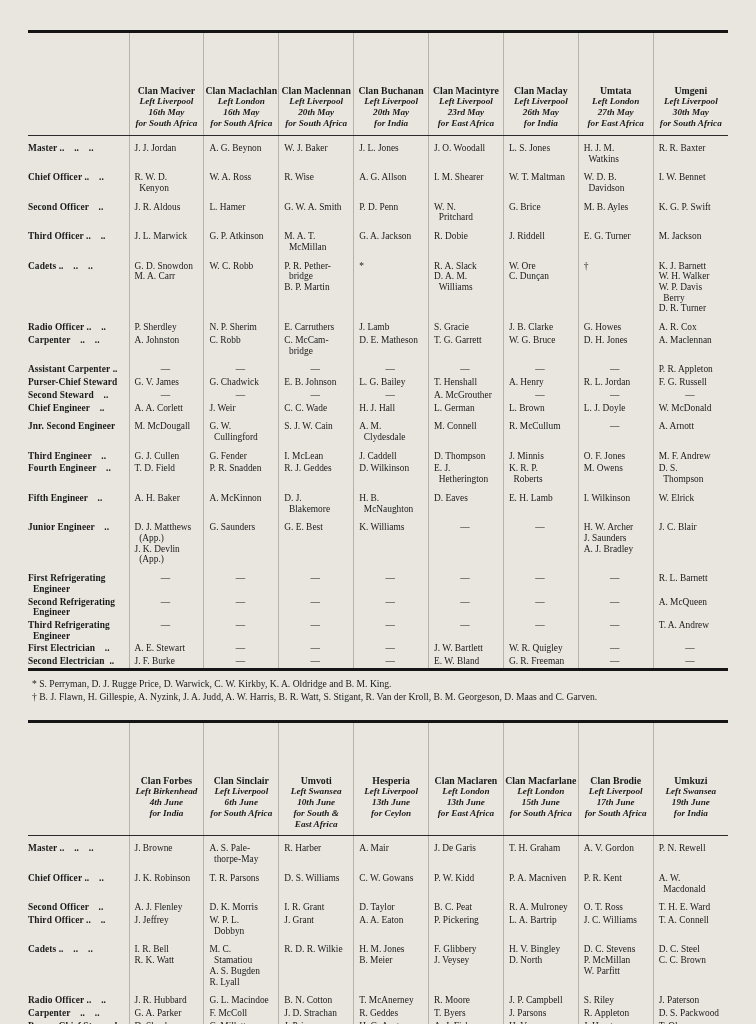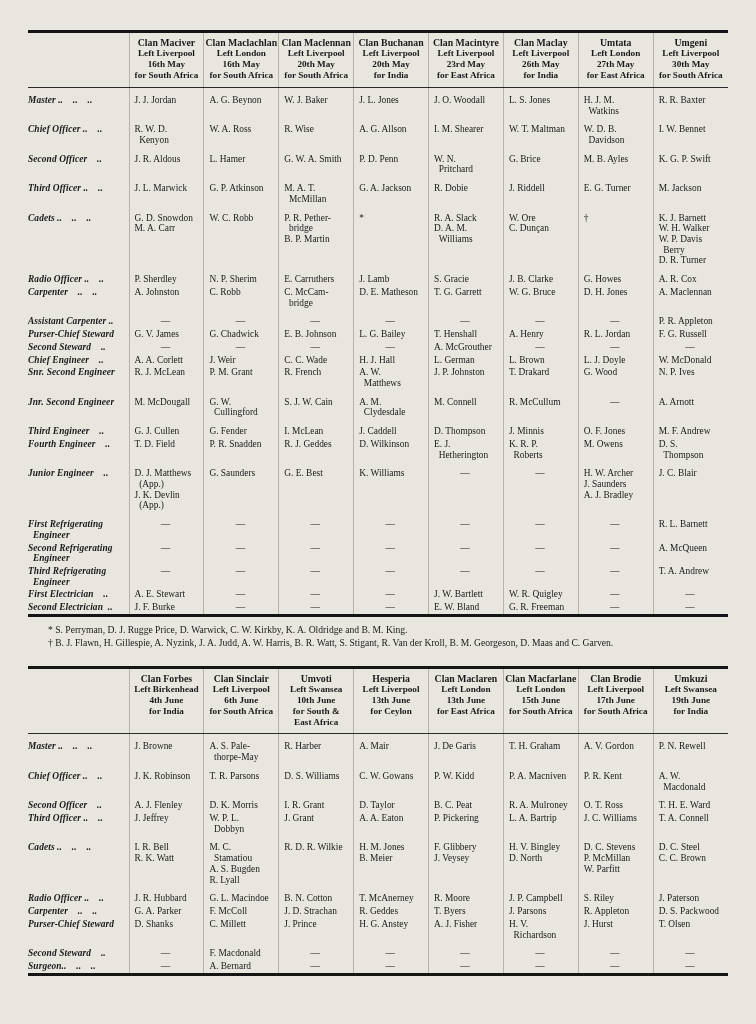--- a/index.html
+++ b/index.html
@@ -18,42 +18,42 @@
     border-bottom:3px solid #151515;
   }
   col.labelcol { width:101px; }
 
   thead th {
     border-bottom:1.5px solid #2a2a2a;
     padding:4px 1px 6px;
     vertical-align:top;
   }
   thead th.corner { border-bottom:1.5px solid #2a2a2a; }
-  .ship-name { font-weight:bold; font-size:9.8px; line-height:1.15; text-align:center; }
-  .ship-detail { font-size:9.2px; line-height:1.18; text-align:center; white-space:pre-line; }
+  .ship-name { font-weight:bold; font-size:9.8px; line-height:1.15; text-align:center;margin-top:48px; }
+  .ship-detail { font-style:italic; font-size:9.2px; line-height:1.18; text-align:center; white-space:pre-line; }
 
   tbody th, tbody td {
     font-size:9.4px; line-height:1.14;
     vertical-align:top; text-align:left;
     padding:1px 2px 1px 5px;
     font-weight:normal;
   }
   tbody th.rowlabel {
     font-weight:bold; white-space:pre-wrap;
-    padding-left:0; letter-spacing:0.1px;font-style:italic;
+    padding-left:0; letter-spacing:0.1px;
   }
   td.crewcell { white-space:pre-line; }
   td.dash { text-align:center; padding-left:0; }
   tr.gap > th, tr.gap > td { padding-top:7px; }
 
   
   thead th + th, tbody td { border-left:1px solid #b8b3a8; }
   tbody th.rowlabel { border-left:none; }
 
-  .footnotes { margin:7px 20px 16px; }
+  .footnotes { margin:7px 4px 16px; }
   .fn { font-size:9.6px; line-height:1.35; white-space:pre-wrap; }
 </style>
 </head>
 <body>
 
 <div class="page">
 
   <table class="crew" id="table-may">
     <colgroup>
       <col class="labelcol">
@@ -250,32 +250,20 @@
           <th class="rowlabel">Chief Engineer    ..</th>
           <td class="crewcell">A. A. Corlett</td>
           <td class="crewcell">J. Weir</td>
           <td class="crewcell">C. C. Wade</td>
           <td class="crewcell">H. J. Hall</td>
           <td class="crewcell">L. German</td>
           <td class="crewcell">L. Brown</td>
           <td class="crewcell">L. J. Doyle</td>
           <td class="crewcell">W. McDonald</td>
         </tr>
-        <tr>
-          <th class="rowlabel">Snr. Second Engineer</th>
-          <td class="crewcell">R. J. McLean</td>
-          <td class="crewcell">P. M. Grant</td>
-          <td class="crewcell">R. French</td>
-          <td class="crewcell">A. W.
-&nbsp;&nbsp;Matthews</td>
-          <td class="crewcell">J. P. Johnston</td>
-          <td class="crewcell">T. Drakard</td>
-          <td class="crewcell">G. Wood</td>
-          <td class="crewcell">N. P. Ives</td>
-        </tr>
         <tr class="gap">
           <th class="rowlabel">Jnr. Second Engineer</th>
           <td class="crewcell">M. McDougall</td>
           <td class="crewcell">G. W.
 &nbsp;&nbsp;Cullingford</td>
           <td class="crewcell">S. J. W. Cain</td>
           <td class="crewcell">A. M.
 &nbsp;&nbsp;Clydesdale</td>
           <td class="crewcell">M. Connell</td>
           <td class="crewcell">R. McCullum</td>
@@ -299,20 +287,33 @@
           <td class="crewcell">P. R. Snadden</td>
           <td class="crewcell">R. J. Geddes</td>
           <td class="crewcell">D. Wilkinson</td>
           <td class="crewcell">E. J.
 &nbsp;&nbsp;Hetherington</td>
           <td class="crewcell">K. R. P.
 &nbsp;&nbsp;Roberts</td>
           <td class="crewcell">M. Owens</td>
           <td class="crewcell">D. S.
 &nbsp;&nbsp;Thompson</td>
+        </tr>
+        <tr class="gap">
+          <th class="rowlabel">Fifth Engineer    ..</th>
+          <td class="crewcell">A. H. Baker</td>
+          <td class="crewcell">A. McKinnon</td>
+          <td class="crewcell">D. J.
+&nbsp;&nbsp;Blakemore</td>
+          <td class="crewcell">H. B.
+&nbsp;&nbsp;McNaughton</td>
+          <td class="crewcell">D. Eaves</td>
+          <td class="crewcell">E. H. Lamb</td>
+          <td class="crewcell">I. Wilkinson</td>
+          <td class="crewcell">W. Elrick</td>
         </tr>
         <tr class="gap">
           <th class="rowlabel">Junior Engineer    ..</th>
           <td class="crewcell">D. J. Matthews
 &nbsp;&nbsp;(App.)
 J. K. Devlin
 &nbsp;&nbsp;(App.)</td>
           <td class="crewcell">G. Saunders</td>
           <td class="crewcell">G. E. Best</td>
           <td class="crewcell">K. Williams</td>

